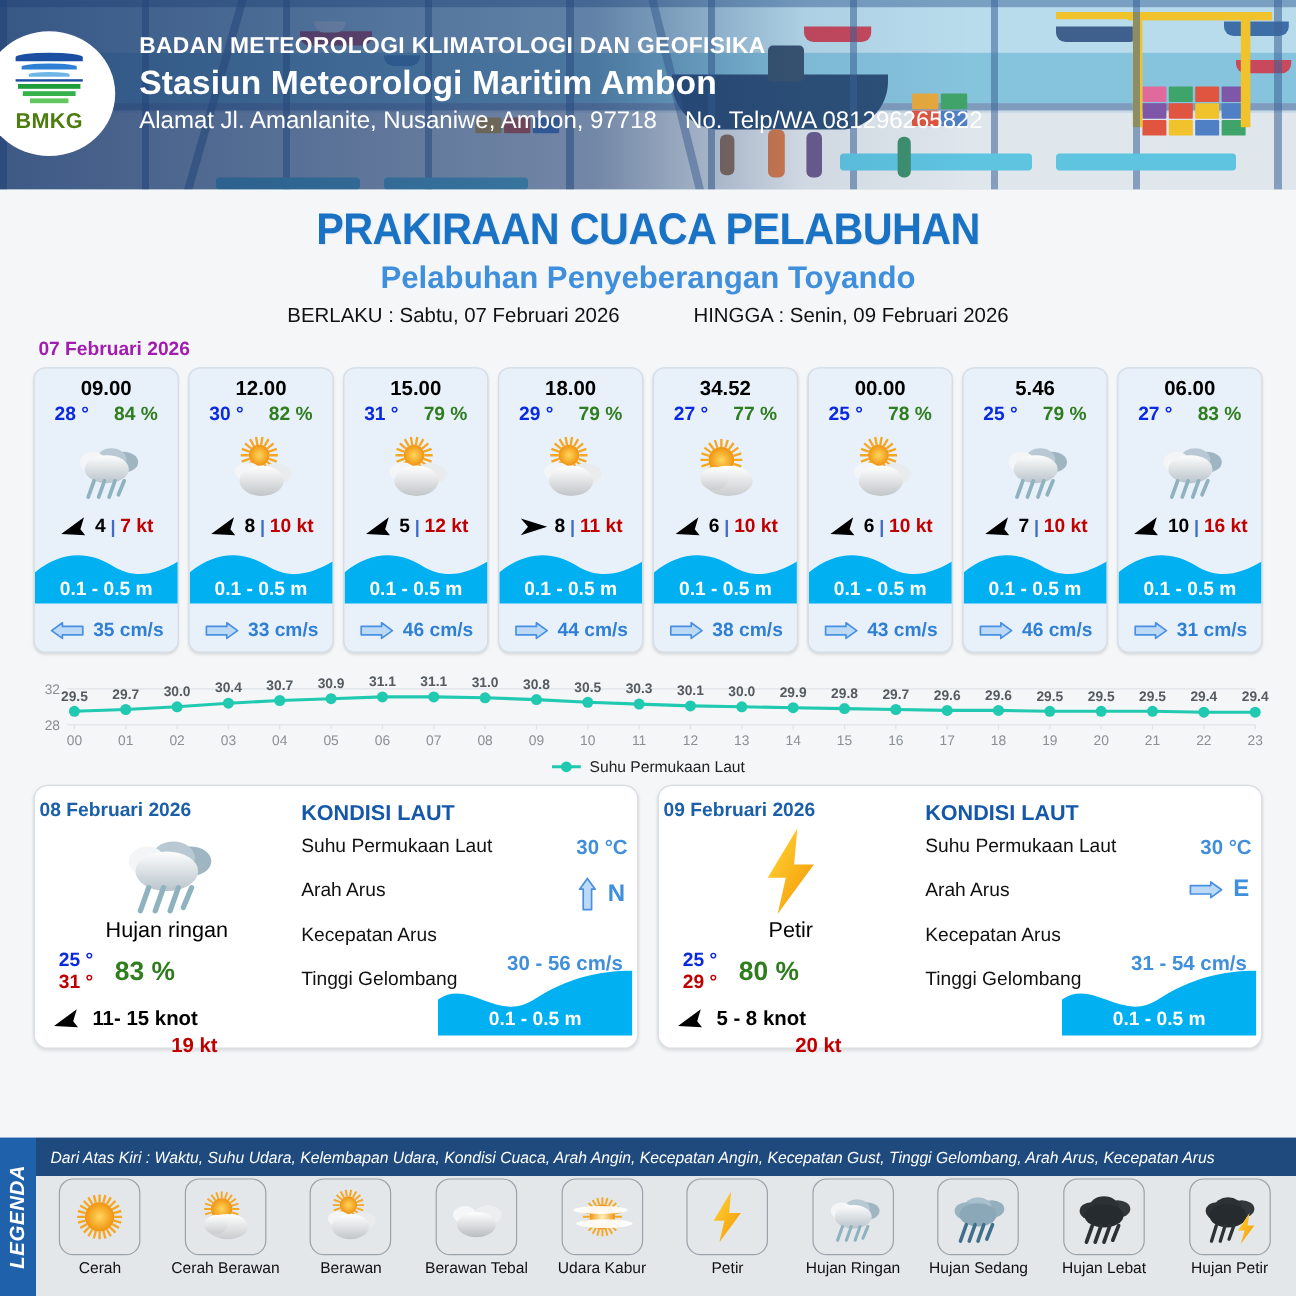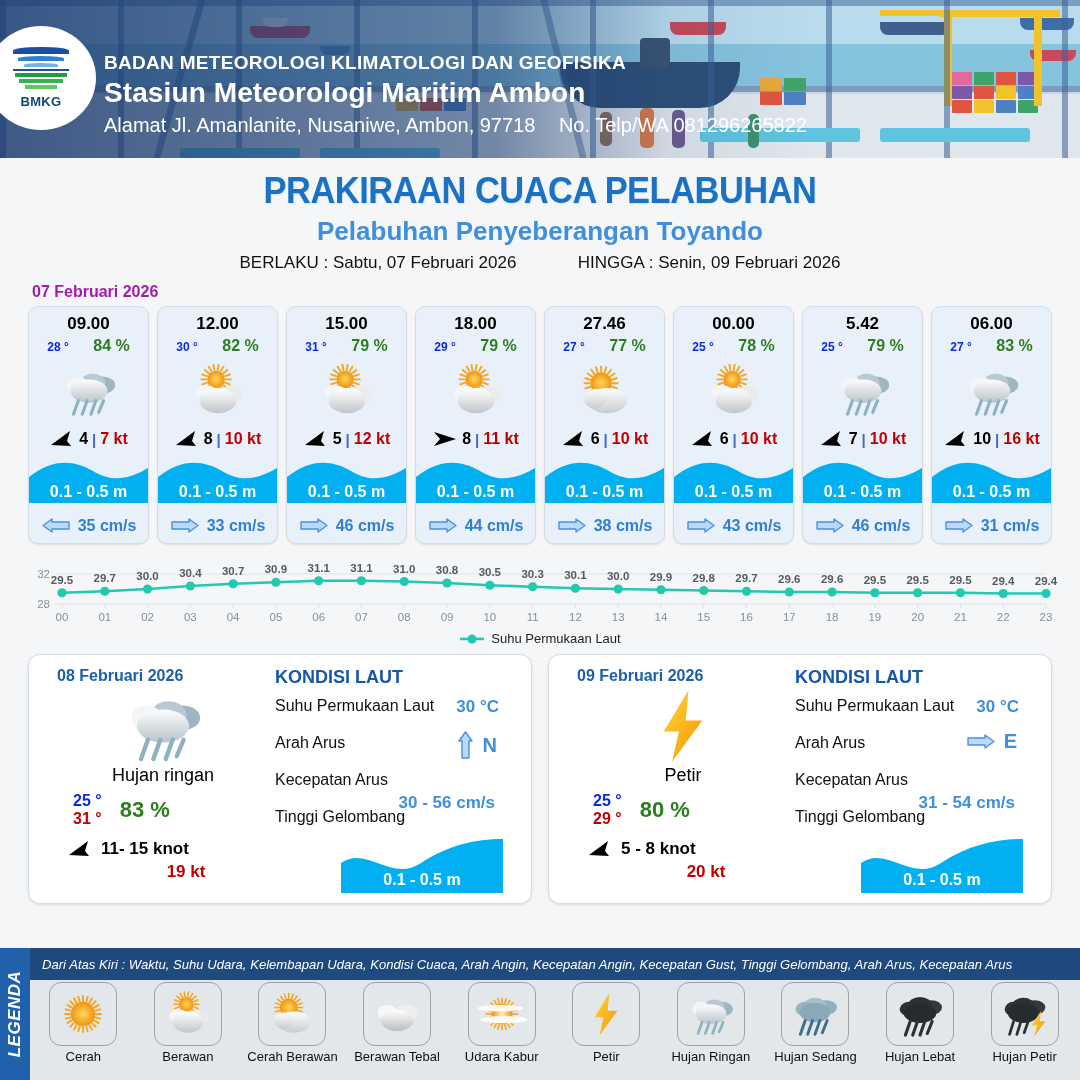--- a/index.html
+++ b/index.html
@@ -33,23 +33,23 @@
   .hdr-tint { position:absolute; inset:0; background: linear-gradient(90deg, rgba(26,58,110,.82) 0%, rgba(26,58,110,.55) 46%, rgba(26,58,110,.08) 62%, rgba(26,58,110,0) 75%); }
 
   .logo {
     position: absolute; left: -14px; top: 26px;
     width: 110px; height: 104px; border-radius: 50%;
     background: #fff; z-index: 5;
     display:flex; flex-direction:column; align-items:center; justify-content:center;
   }
   .logo-mark { width: 56px; height: 44px; position: relative; }
   .logo-mark .arc { position:absolute; left:0; right:0; border-radius: 50% 50% 0 0; }
-  .logo-txt { font-size: 13px; font-weight: bold; color:#0c4a6e; letter-spacing:.3px; margin-top:3px;}
-
-  .hdr-text { position:absolute; left: 104px; top: 28px; z-index:4;margin-top:24px; }
+  .logo-txt { font-size: 18px; font-weight: bold; color:#4d7c0f; letter-spacing:.3px; margin-top:3px;}
+
+  .hdr-text { position:absolute; left: 116px; top: 28px; z-index:4; }
   .hdr-l1 { color:#fff; font-size:19px; font-weight:bold; letter-spacing:.3px; }
   .hdr-l2 { color:#fff; font-size:28px; font-weight:bold; margin-top:3px; letter-spacing:.1px;}
   .hdr-l3 { color:#fff; font-size:20px; margin-top:5px; }
   .hdr-l3 span { margin-left:18px; }
 
   
   .title-wrap { text-align:center; padding-top: 12px; }
   .t-main {
     font-size: 37px; font-weight: bold; color:#1a72c4;
     letter-spacing: -0.5px; font-stretch: condensed;
@@ -63,21 +63,21 @@
   
   .date-label { color:#a21caf; font-weight:bold; font-size:16px; margin: 10px 0 5px 32px; }
   .cards { display:flex; gap:8px; padding: 0 28px; }
   .card {
     width: 127px; background:#e8f1fa; border:1px solid #d4dde6;
     border-radius: 10px; overflow:hidden; position:relative;
     box-shadow: 0 1px 2px rgba(0,0,0,.10);
   }
   .c-time { text-align:center; font-size:17px; font-weight:bold; color:#000; padding-top:7px; }
   .c-th { display:flex; justify-content:space-around; align-items:baseline; padding: 3px 6px 0; }
-  .c-temp { color:#0b2ae0; font-weight:bold; font-size:12px; }
+  .c-temp { color:#0b2ae0; font-weight:bold; font-size:16px; }
   .c-hum { color:#2f7d1f; font-weight:bold; font-size:16px; }
   .c-icon { height: 72px; display:flex; align-items:center; justify-content:center; }
   .c-wind { display:flex; align-items:center; justify-content:center; gap:4px; padding: 2px 0 6px; }
   .c-wdeg { font-size:16px; font-weight:bold; color:#000; }
   .c-bar { color:#4169c9; font-weight:bold; font-size:15px; }
   .c-kt { color:#c00000; font-weight:bold; font-size:16px; }
   .c-wave { position:relative; height: 56px; }
   .c-wave svg { position:absolute; left:0; top:0; }
   .c-wavetxt { position:absolute; left:0; right:0; bottom:10px; text-align:center;
      color:#fff; font-weight:bold; font-size:16px; }
@@ -89,21 +89,21 @@
   .chart-svg { display:block; }
   .chart-legend { text-align:center; margin-top:1px; font-size:13px; color:#222;
      display:flex; align-items:center; justify-content:center; gap:6px; }
   .cl-mark { display:inline-flex; align-items:center; }
 
   
   .days { display:flex; gap:16px; padding: 8px 28px 0; }
   .day {
     flex:1; background:#fff; border:1px solid #d8dde2; border-radius:12px;
     box-shadow: 0 1px 3px rgba(0,0,0,.10);
-    height: 250px; position:relative; padding: 12px 28px;
+    height: 220px; position:relative; padding: 12px 4px;
     display:flex;
   }
   .day-left { width: 212px; position:relative; }
   .day-date { color:#1a5fa8; font-weight:bold; font-size:16px; }
   .day-icon { height:86px; display:flex; align-items:center; justify-content:center; margin-top:-2px;}
   .day-cond { text-align:center; font-size:18px; color:#000; margin-top:-4px; }
   .day-temps { display:flex; align-items:center; gap:18px; margin-top:6px; padding-left:16px;}
   .dt-col { display:flex; flex-direction:column; line-height:1.15; }
   .dt-min { color:#0b2ae0; font-weight:bold; font-size:16px; }
   .dt-max { color:#c00000; font-weight:bold; font-size:16px; }
@@ -478,21 +478,21 @@
       <div class="c-wavetxt">0.1 - 0.5 m</div>
     </div>
     <div class="c-cur">
       <svg width="30" height="19" viewBox="0 0 30 19">
     <path d="M19 3 L19 6 L2 6 L2 13 L19 13 L19 16 L28 9.5 Z" fill="#bcd9f5" stroke="#4a90e2" stroke-width="1.4" stroke-linejoin="round"></path>
         </svg>
       <span class="c-curtxt">44 cm/s</span>
     </div>
     </div>
     <div class="card">
-      <div class="c-time">27.46</div>
+      <div class="c-time">34.52</div>
     <div class="c-th">
       <span class="c-temp">27 °</span>
       <span class="c-hum">77 %</span>
     </div>
     <div class="c-icon">
         <svg width="62" height="62" viewBox="0 0 64 64">
           <defs>
             <radialGradient id="sg2">
               <stop offset="0%" stop-color="#ffd65e"></stop>
               <stop offset="100%" stop-color="#f0930f"></stop>
@@ -609,21 +609,21 @@
       <div class="c-wavetxt">0.1 - 0.5 m</div>
     </div>
     <div class="c-cur">
       <svg width="30" height="19" viewBox="0 0 30 19">
     <path d="M19 3 L19 6 L2 6 L2 13 L19 13 L19 16 L28 9.5 Z" fill="#bcd9f5" stroke="#4a90e2" stroke-width="1.4" stroke-linejoin="round"></path>
         </svg>
       <span class="c-curtxt">43 cm/s</span>
     </div>
     </div>
     <div class="card">
-      <div class="c-time">5.42</div>
+      <div class="c-time">5.46</div>
     <div class="c-th">
       <span class="c-temp">25 °</span>
       <span class="c-hum">79 %</span>
     </div>
     <div class="c-icon">
         <svg width="62" height="62" viewBox="0 0 64 64">
           <defs>
             <linearGradient id="rl" x1="0" y1="0" x2="0" y2="1">
               <stop offset="0%" stop-color="#fdfdfd"></stop>
               <stop offset="100%" stop-color="#b9c4cb"></stop>
@@ -1003,61 +1003,20 @@
             </g>
       <circle cx="32" cy="32" r="15" fill="url(#sg)"></circle>
           </svg>
         </div>
     <div class="leg-lab">Cerah</div>
       </div>
       <div class="leg-item">
         <div class="leg-ibox">
           <svg width="52" height="52" viewBox="0 0 64 64">
             <defs>
-              <radialGradient id="sg3">
-                <stop offset="0%" stop-color="#ffd65e"></stop>
-                <stop offset="100%" stop-color="#f0930f"></stop>
-              </radialGradient>
-      <linearGradient id="cg3" x1="0" y1="0" x2="0" y2="1">
-                <stop offset="0%" stop-color="#ffffff"></stop>
-                <stop offset="100%" stop-color="#c2c6c9"></stop>
-              </linearGradient>
-            </defs>
-      <g>
-              <line x1="39" y1="20" x2="46" y2="20" stroke="#f5a623" stroke-width="2"></line>
-              <line x1="38.457233587073176" y1="23.078181289931017" x2="45.035081932574535" y2="25.4723222932107" stroke="#f5a623" stroke-width="2"></line>
-              <line x1="36.8943999880708" y1="25.785088487178854" x2="42.256711089903646" y2="30.284601754984628" stroke="#f5a623" stroke-width="2"></line>
-              <line x1="34.5" y1="27.794228634059948" x2="38" y2="33.856406460551014" stroke="#f5a623" stroke-width="2"></line>
-              <line x1="31.562833599002374" y1="28.86326977710987" x2="32.77837084267089" y2="35.75692404819533" stroke="#f5a623" stroke-width="2"></line>
-              <line x1="28.437166400997626" y1="28.86326977710987" x2="27.221629157329115" y2="35.75692404819533" stroke="#f5a623" stroke-width="2"></line>
-              <line x1="25.5" y1="27.794228634059948" x2="22.000000000000004" y2="33.85640646055102" stroke="#f5a623" stroke-width="2"></line>
-              <line x1="23.105600011929198" y1="25.785088487178854" x2="17.743288910096354" y2="30.28460175498463" stroke="#f5a623" stroke-width="2"></line>
-              <line x1="21.542766412926824" y1="23.07818128993102" x2="14.964918067425467" y2="25.472322293210702" stroke="#f5a623" stroke-width="2"></line>
-              <line x1="21" y1="20" x2="14" y2="20.000000000000004" stroke="#f5a623" stroke-width="2"></line>
-              <line x1="21.542766412926824" y1="16.921818710068983" x2="14.964918067425465" y2="14.527677706789301" stroke="#f5a623" stroke-width="2"></line>
-              <line x1="23.105600011929198" y1="14.214911512821146" x2="17.743288910096354" y2="9.715398245015372" stroke="#f5a623" stroke-width="2"></line>
-              <line x1="25.499999999999996" y1="12.205771365940056" x2="21.999999999999993" y2="6.143593539448986" stroke="#f5a623" stroke-width="2"></line>
-              <line x1="28.437166400997626" y1="11.136730222890128" x2="27.221629157329115" y2="4.243075951804672" stroke="#f5a623" stroke-width="2"></line>
-              <line x1="31.56283359900237" y1="11.136730222890126" x2="32.77837084267088" y2="4.24307595180467" stroke="#f5a623" stroke-width="2"></line>
-              <line x1="34.5" y1="12.205771365940052" x2="38" y2="6.1435935394489825" stroke="#f5a623" stroke-width="2"></line>
-              <line x1="36.8943999880708" y1="14.214911512821143" x2="42.256711089903646" y2="9.715398245015367" stroke="#f5a623" stroke-width="2"></line>
-              <line x1="38.457233587073176" y1="16.921818710068983" x2="45.035081932574535" y2="14.527677706789301" stroke="#f5a623" stroke-width="2"></line>
-            </g>
-      <circle cx="30" cy="20" r="9" fill="url(#sg3)"></circle>
-      <ellipse cx="44" cy="36" rx="14" ry="9" fill="#e9ebed"></ellipse>
-      <ellipse cx="20" cy="34" rx="11" ry="8" fill="#f4f5f6"></ellipse>
-      <ellipse cx="32" cy="42" rx="19" ry="13" fill="url(#cg3)"></ellipse>
-          </svg>
-        </div>
-    <div class="leg-lab">Berawan</div>
-      </div>
-      <div class="leg-item">
-        <div class="leg-ibox">
-          <svg width="52" height="52" viewBox="0 0 64 64">
-            <defs>
               <radialGradient id="sg2">
                 <stop offset="0%" stop-color="#ffd65e"></stop>
                 <stop offset="100%" stop-color="#f0930f"></stop>
               </radialGradient>
       <linearGradient id="cg" x1="0" y1="0" x2="0" y2="1">
                 <stop offset="0%" stop-color="#ffffff"></stop>
                 <stop offset="100%" stop-color="#c9ccce"></stop>
               </linearGradient>
             </defs>
       <g>
@@ -1081,20 +1040,61 @@
               <line x1="34.4656377752172" y1="15.100813061875577" x2="38.58013454126451" y2="9.437694101250944" stroke="#f5a623" stroke-width="2"></line>
               <line x1="36.89918693812442" y1="17.534362224782793" x2="42.56230589874905" y2="13.41986545873548" stroke="#f5a623" stroke-width="2"></line>
               <line x1="38.46162167924669" y1="20.600813061875577" x2="45.119017293312766" y2="18.43769410125094" stroke="#f5a623" stroke-width="2"></line>
             </g>
       <circle cx="28" cy="24" r="11" fill="url(#sg2)"></circle>
       <ellipse cx="34" cy="42" rx="21" ry="13" fill="url(#cg)"></ellipse>
       <ellipse cx="22" cy="40" rx="12" ry="10" fill="url(#cg)"></ellipse>
           </svg>
         </div>
     <div class="leg-lab">Cerah Berawan</div>
+      </div>
+      <div class="leg-item">
+        <div class="leg-ibox">
+          <svg width="52" height="52" viewBox="0 0 64 64">
+            <defs>
+              <radialGradient id="sg3">
+                <stop offset="0%" stop-color="#ffd65e"></stop>
+                <stop offset="100%" stop-color="#f0930f"></stop>
+              </radialGradient>
+      <linearGradient id="cg3" x1="0" y1="0" x2="0" y2="1">
+                <stop offset="0%" stop-color="#ffffff"></stop>
+                <stop offset="100%" stop-color="#c2c6c9"></stop>
+              </linearGradient>
+            </defs>
+      <g>
+              <line x1="39" y1="20" x2="46" y2="20" stroke="#f5a623" stroke-width="2"></line>
+              <line x1="38.457233587073176" y1="23.078181289931017" x2="45.035081932574535" y2="25.4723222932107" stroke="#f5a623" stroke-width="2"></line>
+              <line x1="36.8943999880708" y1="25.785088487178854" x2="42.256711089903646" y2="30.284601754984628" stroke="#f5a623" stroke-width="2"></line>
+              <line x1="34.5" y1="27.794228634059948" x2="38" y2="33.856406460551014" stroke="#f5a623" stroke-width="2"></line>
+              <line x1="31.562833599002374" y1="28.86326977710987" x2="32.77837084267089" y2="35.75692404819533" stroke="#f5a623" stroke-width="2"></line>
+              <line x1="28.437166400997626" y1="28.86326977710987" x2="27.221629157329115" y2="35.75692404819533" stroke="#f5a623" stroke-width="2"></line>
+              <line x1="25.5" y1="27.794228634059948" x2="22.000000000000004" y2="33.85640646055102" stroke="#f5a623" stroke-width="2"></line>
+              <line x1="23.105600011929198" y1="25.785088487178854" x2="17.743288910096354" y2="30.28460175498463" stroke="#f5a623" stroke-width="2"></line>
+              <line x1="21.542766412926824" y1="23.07818128993102" x2="14.964918067425467" y2="25.472322293210702" stroke="#f5a623" stroke-width="2"></line>
+              <line x1="21" y1="20" x2="14" y2="20.000000000000004" stroke="#f5a623" stroke-width="2"></line>
+              <line x1="21.542766412926824" y1="16.921818710068983" x2="14.964918067425465" y2="14.527677706789301" stroke="#f5a623" stroke-width="2"></line>
+              <line x1="23.105600011929198" y1="14.214911512821146" x2="17.743288910096354" y2="9.715398245015372" stroke="#f5a623" stroke-width="2"></line>
+              <line x1="25.499999999999996" y1="12.205771365940056" x2="21.999999999999993" y2="6.143593539448986" stroke="#f5a623" stroke-width="2"></line>
+              <line x1="28.437166400997626" y1="11.136730222890128" x2="27.221629157329115" y2="4.243075951804672" stroke="#f5a623" stroke-width="2"></line>
+              <line x1="31.56283359900237" y1="11.136730222890126" x2="32.77837084267088" y2="4.24307595180467" stroke="#f5a623" stroke-width="2"></line>
+              <line x1="34.5" y1="12.205771365940052" x2="38" y2="6.1435935394489825" stroke="#f5a623" stroke-width="2"></line>
+              <line x1="36.8943999880708" y1="14.214911512821143" x2="42.256711089903646" y2="9.715398245015367" stroke="#f5a623" stroke-width="2"></line>
+              <line x1="38.457233587073176" y1="16.921818710068983" x2="45.035081932574535" y2="14.527677706789301" stroke="#f5a623" stroke-width="2"></line>
+            </g>
+      <circle cx="30" cy="20" r="9" fill="url(#sg3)"></circle>
+      <ellipse cx="44" cy="36" rx="14" ry="9" fill="#e9ebed"></ellipse>
+      <ellipse cx="20" cy="34" rx="11" ry="8" fill="#f4f5f6"></ellipse>
+      <ellipse cx="32" cy="42" rx="19" ry="13" fill="url(#cg3)"></ellipse>
+          </svg>
+        </div>
+    <div class="leg-lab">Berawan</div>
       </div>
       <div class="leg-item">
         <div class="leg-ibox">
           <svg width="52" height="52" viewBox="0 0 64 64">
             <defs>
               <linearGradient id="cg4" x1="0" y1="0" x2="0" y2="1">
                 <stop offset="0%" stop-color="#ffffff"></stop>
                 <stop offset="100%" stop-color="#b9bdc1"></stop>
               </linearGradient>
             </defs>

